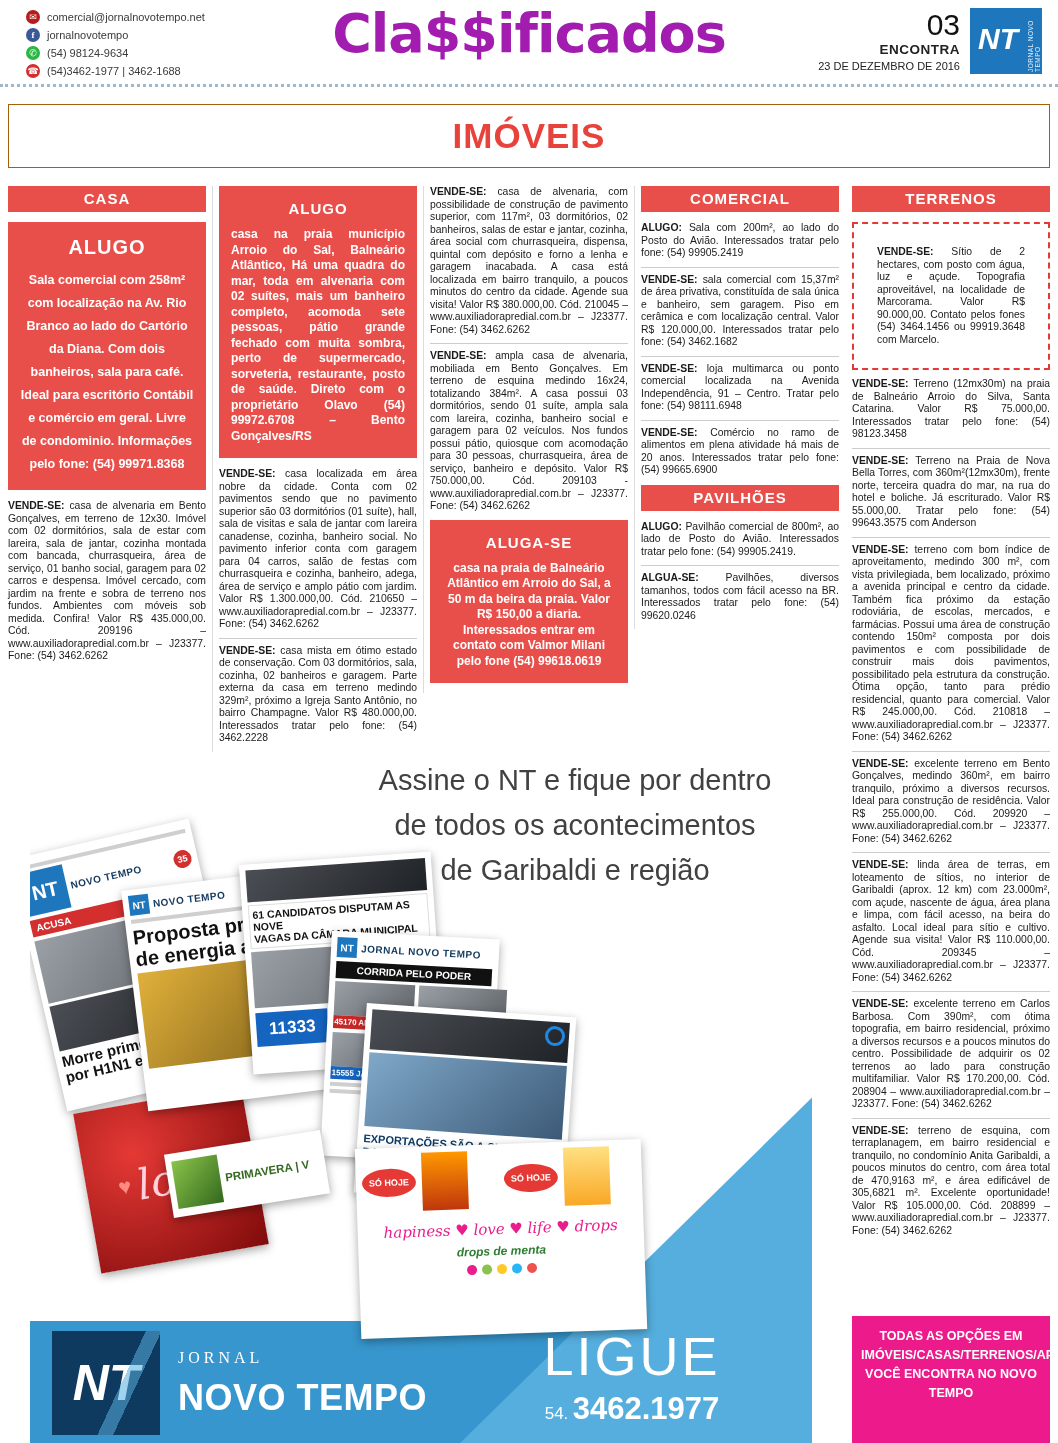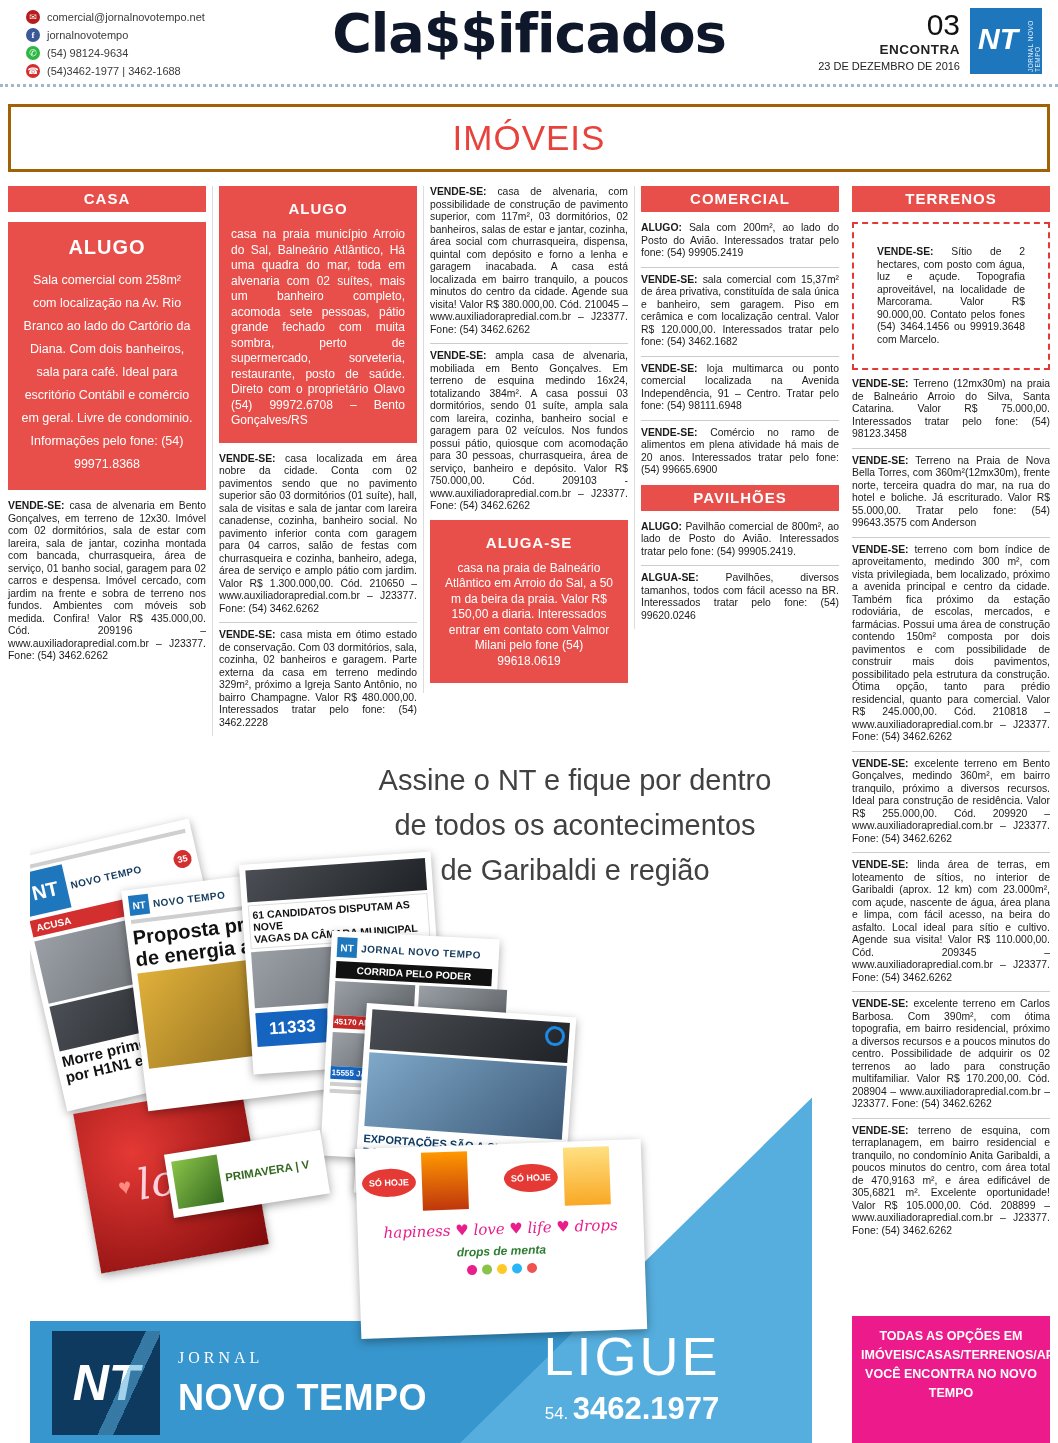--- a/index.html
+++ b/index.html
@@ -10,50 +10,50 @@
   
   .header{position:absolute;top:0;left:0;right:0;height:86px;}
   .contacts{position:absolute;left:26px;top:10px;}
   .contact-row{display:flex;align-items:center;gap:7px;margin-bottom:4px;font-size:11px;color:#3a3a3a;}
   .ci{width:14px;height:14px;border-radius:50%;color:#fff;font-size:9px;line-height:14px;text-align:center;flex:0 0 14px;}
   .ci-email{background:#b71c1c;}
   .ci-facebook{background:#3b5998;font-weight:bold;font-family:"Liberation Serif",serif;}
   .ci-whatsapp{background:#2bb741;}
   .ci-phone{background:#d32f2f;}
   .title{position:absolute;left:0;right:0;top:2px;margin:0;text-align:center;
-    font-family:"DejaVu Sans",sans-serif;font-size:54px;font-weight:bold;color:#0f172a;letter-spacing:-1px;}
+    font-family:"DejaVu Sans",sans-serif;font-size:54px;font-weight:bold;color:#a21caf;letter-spacing:-1px;}
   .header-right{position:absolute;right:16px;top:8px;display:flex;gap:10px;align-items:flex-start;}
   .meta{text-align:right;padding-top:2px;}
   .pageno{font-size:30px;font-weight:normal;color:#111;line-height:30px;}
   .city{font-size:13.5px;font-weight:bold;color:#222;letter-spacing:0.5px;margin-top:2px;}
   .date{font-size:11px;color:#222;margin-top:3px;}
   .nt-logo{width:72px;height:66px;background:#1e76bc;position:relative;}
   .nt-initials{position:absolute;left:8px;top:14px;color:#fff;font-weight:bold;font-size:30px;font-style:italic;}
   .nt-caption{position:absolute;right:1px;top:2px;bottom:2px;color:#dfeefb;font-size:6.5px;
     writing-mode:vertical-rl;transform:rotate(180deg);letter-spacing:0.5px;}
   .dotted{position:absolute;top:84px;left:0;right:0;border-top:3px dotted #9fb8cb;}
   
-  .banner{position:absolute;top:104px;left:8px;right:8px;height:62px;border:3px solid #a16207;
-    text-align:center;line-height:62px;font-size:35px;font-weight:normal;color:#e8423c;letter-spacing:1px;}
+  .banner{position:absolute;top:104px;left:8px;right:8px;height:62px;border:1px solid #a16207;
+    text-align:center;line-height:62px;font-size:35px;font-weight:bold;color:#e8423c;letter-spacing:1px;}
   
   .cols{position:absolute;top:186px;left:8px;width:1042px;display:grid;
     grid-template-columns:repeat(5,198px);gap:13px;align-items:start;}
   .col{position:relative;}
   .col:not(:first-child)::before{content:'';position:absolute;left:-7px;top:0;bottom:0;width:1px;background:#dcdcdc;}
   .sec-header{background:#e94f4a;color:#fff;font-weight:bold;text-align:center;font-size:15px;
     letter-spacing:1px;height:26px;line-height:26px;margin-bottom:10px;}
   .sec-header.mt{margin-top:8px;}
   .ad{font-size:10.4px;line-height:12.5px;text-align:justify;margin:0 0 7px 0;padding-top:6px;border-top:1px solid #cccccc;}
   .ad.first{border-top:none;padding-top:0;}
   .lbl{font-weight:bold;}
   .red-box{background:#e94f4a;color:#fff;padding:14px 12px;margin-bottom:10px;}
   .rb-title{text-align:center;font-weight:bold;letter-spacing:1px;margin-bottom:10px;}
   .rb-title.big{font-size:20px;}
   .rb-title.small{font-size:15px;}
-  .rb-text{font-weight:normal;}
+  .rb-text{font-weight:bold;}
   .rb-roomy{font-size:12.5px;line-height:23px;text-align:center;}
   .rb-justify{font-size:12px;line-height:15.5px;text-align:justify;}
   .rb-center{font-size:12px;line-height:15.5px;text-align:center;}
   .featured{border:2px dashed #e53935;padding:6px 7px;margin-bottom:8px;}
   .featured .ad{border-top:none;padding-top:0;margin:16px;}
   .col-terreno{max-height:1124px;overflow:hidden;}
   .pink-box{position:absolute;left:852px;top:1316px;width:198px;height:127px;box-sizing:border-box;
     background:#ec1a8a;color:#fff;font-weight:bold;font-size:12.5px;line-height:19px;text-align:center;padding:11px 9px;}
   
   .promo{position:absolute;left:30px;top:752px;width:782px;height:691px;background:#fff;overflow:hidden;}

